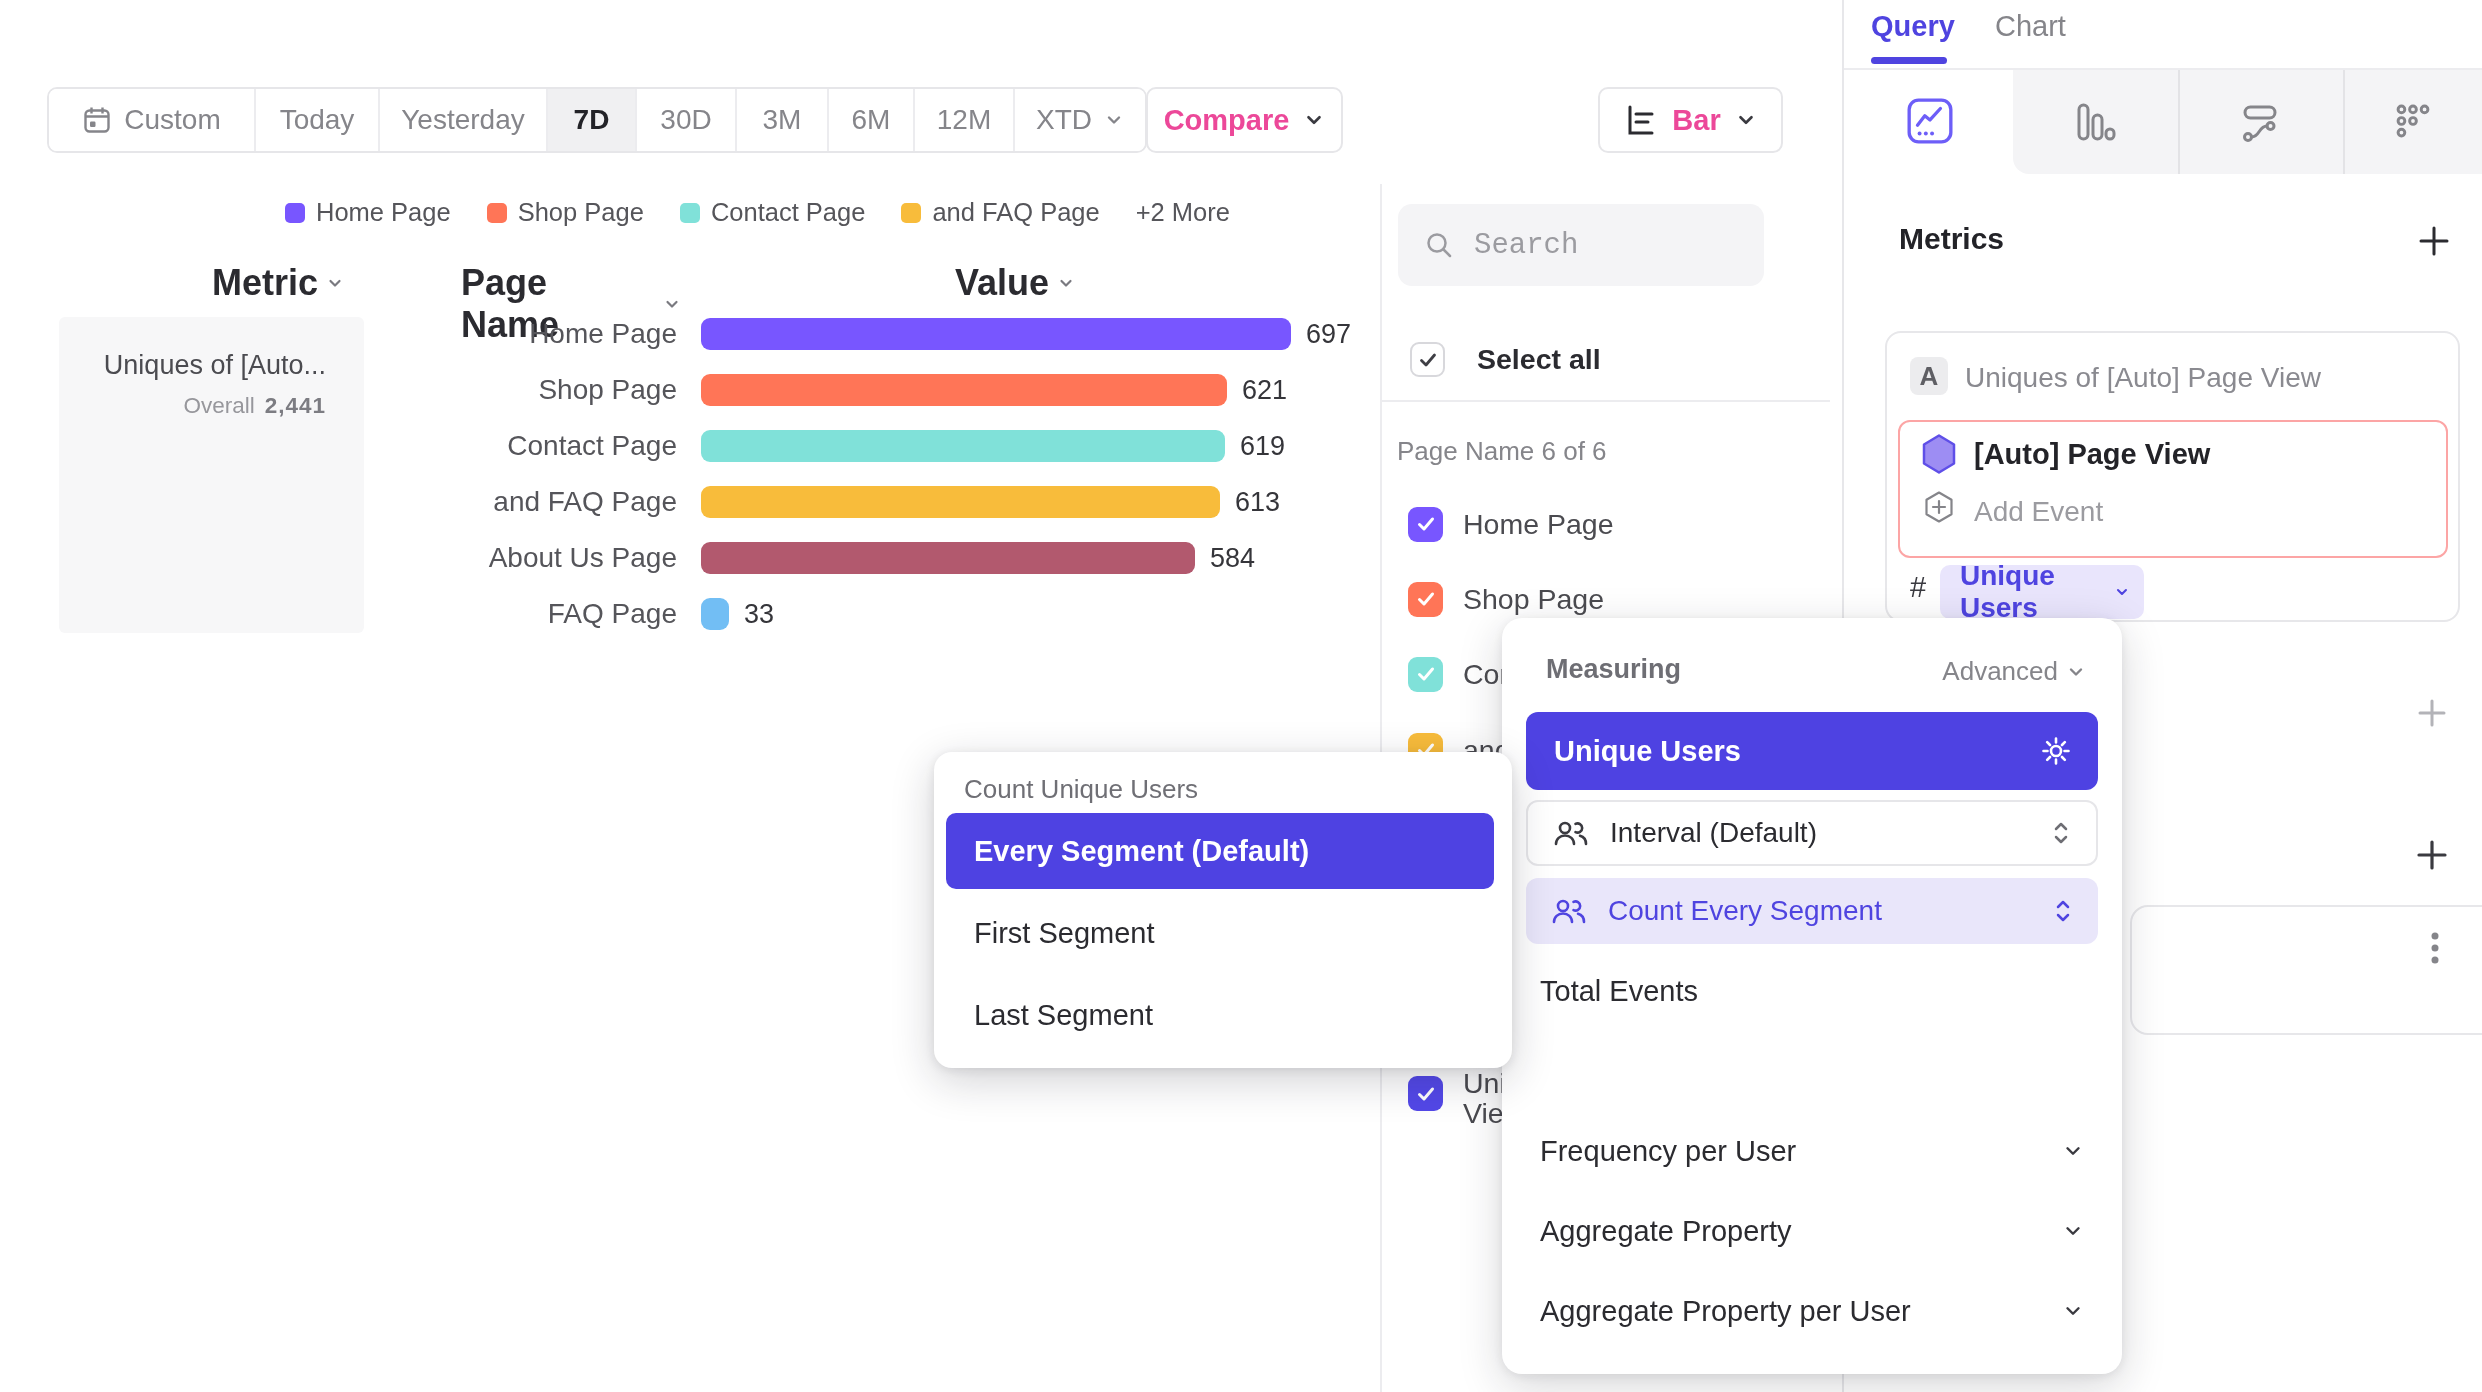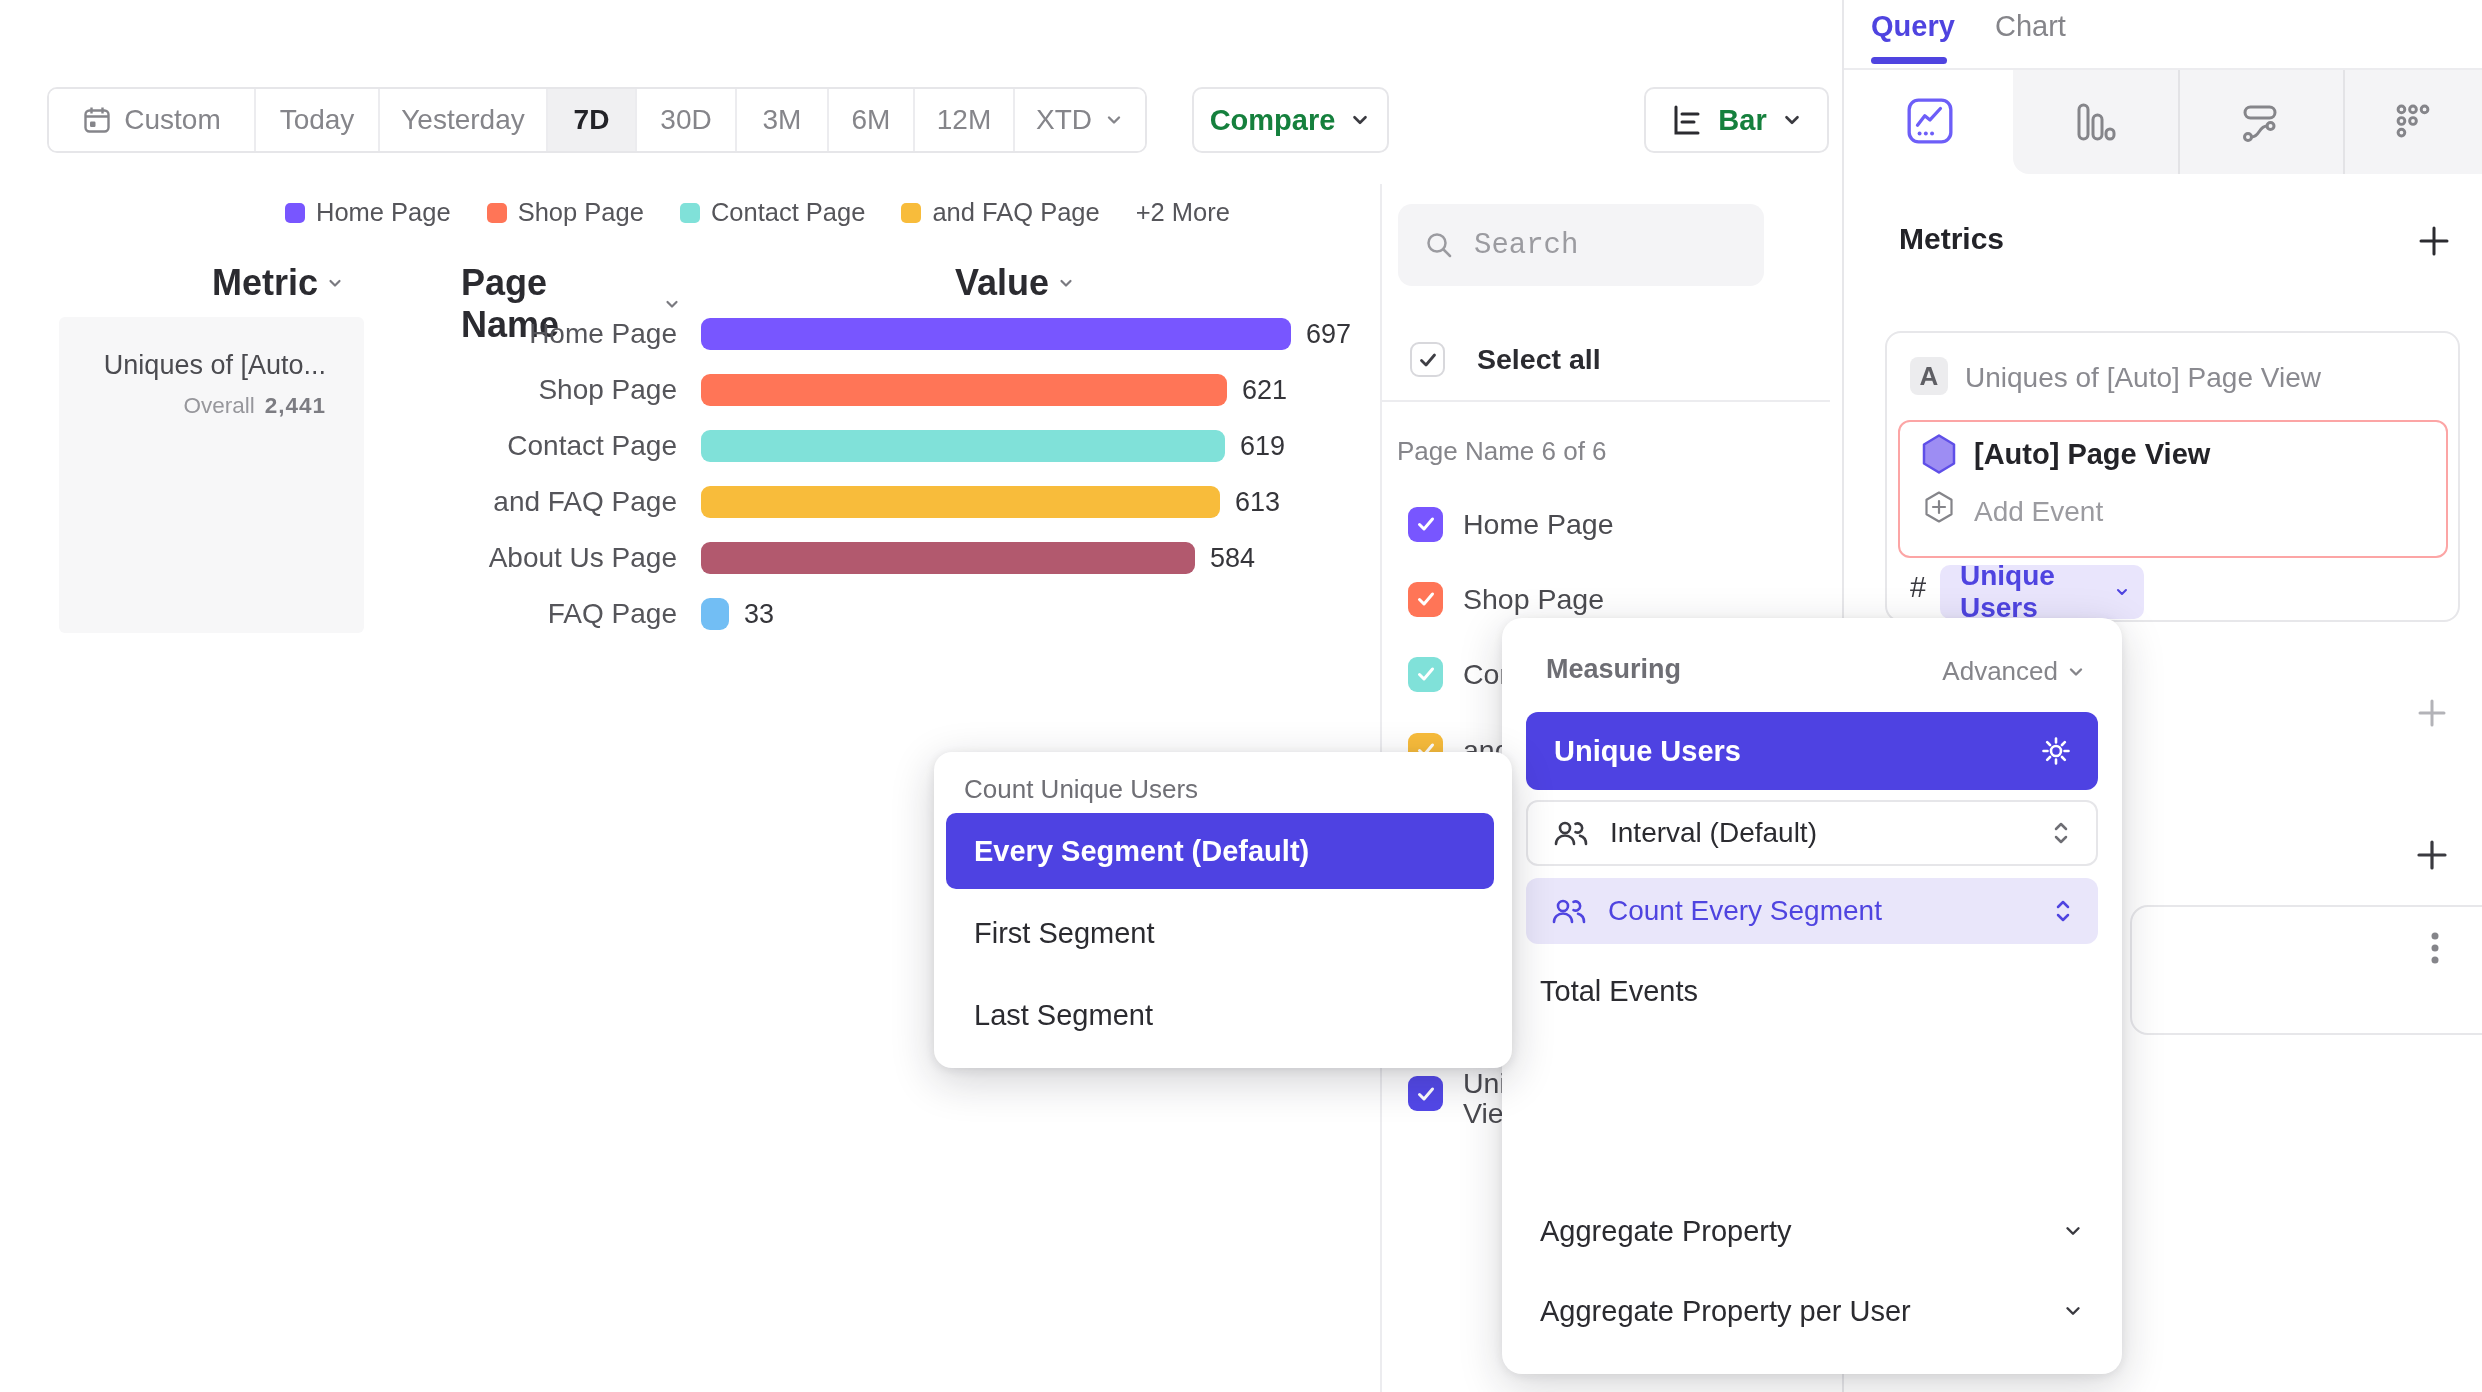--- a/index.html
+++ b/index.html
@@ -13,21 +13,21 @@
 
   
   .seg-group{left:47px;top:87px;height:62px;display:flex;align-items:stretch;
     border:2px solid #e6e6e9;border-radius:10px;overflow:hidden;background:#fff;}
   .seg{display:flex;align-items:center;justify-content:center;gap:12px;
     font-size:28px;color:#85858a;border-left:2px solid #ececef;cursor:pointer;background:#fff;}
   .seg:first-child{border-left:none;}
   .seg.active{background:#f0f0f2;color:#232328;font-weight:700;}
   .pill-btn{height:62px;border:2px solid #e6e6e9;border-radius:10px;background:#fff;
     display:flex;align-items:center;justify-content:center;gap:14px;
-    font-size:29px;font-weight:700;color:#15803d;cursor:pointer;margin-left:46px;}
+    font-size:29px;font-weight:700;color:#ec4899;cursor:pointer;}
 
   
   .legend{left:285px;top:198px;display:flex;align-items:center;gap:36px;}
   .legend-item{display:flex;align-items:center;gap:11px;cursor:pointer;}
   .legend-swatch{width:20px;height:20px;border-radius:5px;background:#ccc;}
   .legend-label,.legend-more{font-size:25.5px;color:#55555a;}
 
   
   .col-head{top:262px;display:flex;align-items:center;justify-content:center;gap:8px;
     width:220px;font-size:36px;font-weight:600;color:#2b2b30;cursor:pointer;}
@@ -496,20 +496,27 @@
       <svg width="22" height="30" viewBox="0 0 22 30" fill="none" stroke="#4f44e0" stroke-width="2.5" stroke-linecap="round" stroke-linejoin="round">
           <path d="M6 11l5-5 5 5"></path>
           <path d="M6 19l5 5 5-5"></path>
         </svg>
     </span>
   </div>
 
   <div class="meas-opt" style="top:345px">
       <span>Total Events</span>
     </div>
+  <div class="meas-opt" style="top:505px">
+    <span>Frequency per User</span>
+      <span class="spacer"></span>
+    <svg width="22" height="22" viewBox="0 0 20 20" fill="none" stroke="#3a3a40" stroke-width="2.2" stroke-linecap="round" stroke-linejoin="round">
+        <path d="M5 7.5l5 5 5-5"></path>
+      </svg>
+  </div>
   <div class="meas-opt" style="top:585px">
     <span>Aggregate Property</span>
       <span class="spacer"></span>
     <svg width="22" height="22" viewBox="0 0 20 20" fill="none" stroke="#3a3a40" stroke-width="2.2" stroke-linecap="round" stroke-linejoin="round">
         <path d="M5 7.5l5 5 5-5"></path>
       </svg>
   </div>
   <div class="meas-opt" style="top:665px">
     <span>Aggregate Property per User</span>
       <span class="spacer"></span>

